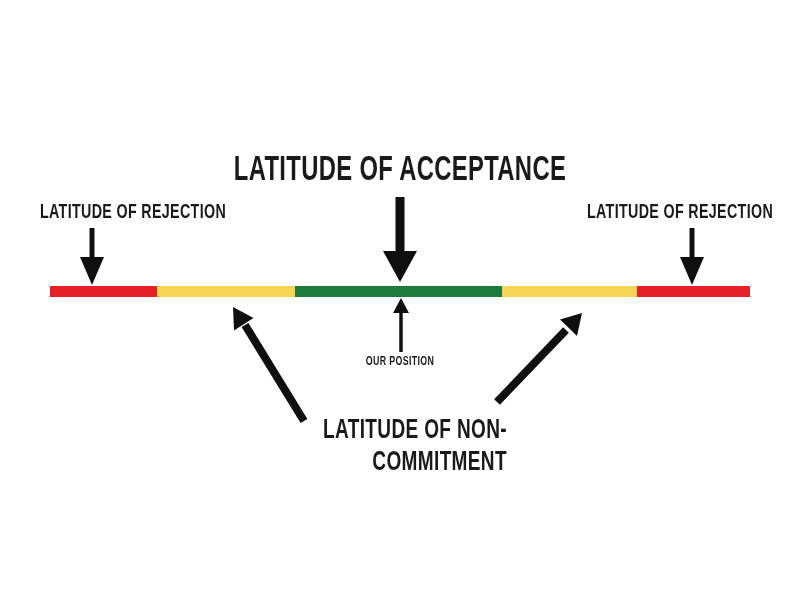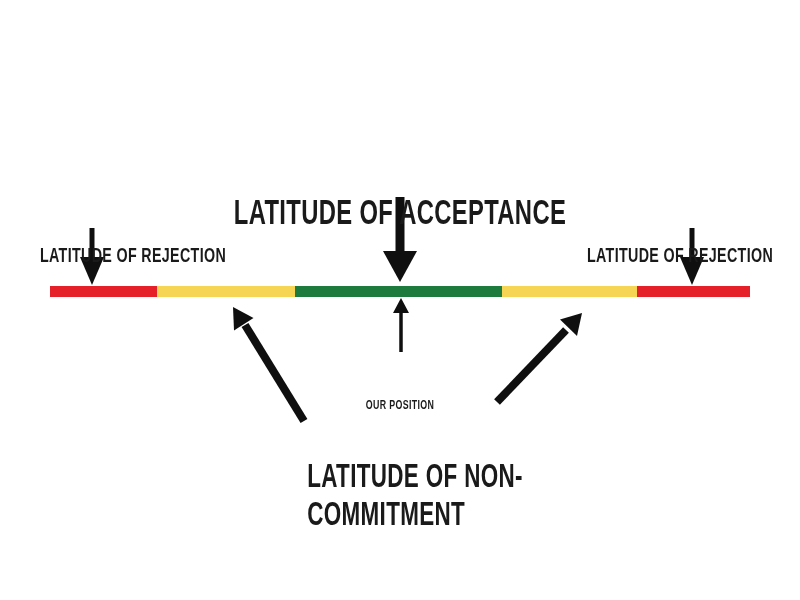--- a/index.html
+++ b/index.html
@@ -17,36 +17,35 @@
   .canvas {
     position: relative;
     width: 800px; height: 600px;
     background: var(--background);
   }
   .label {
     position: absolute;
     color: var(--text);
     font-weight: 700;
     white-space: nowrap;
-    text-align: left;
+    text-align: right;
     transform: translateX(-50%);
     line-height: 1.1;
-    margin-top: 44px;
   }
   .cond {
     display: inline-block;
     transform: scaleX(0.68);
     transform-origin: 50% 50%;
     letter-spacing: 0.5px;
   }
   .title-label     { left: 400px; top: 149px; font-size: 35px; }
   .rej-left-label  { left: 133px; top: 199px; font-size: 21px; }
   .rej-right-label { left: 680px; top: 199px; font-size: 21px; }
   .pos-label       { left: 400px; top: 354px; font-size: 13px; }
-  .noncommit-label { left: 415px; top: 413px; font-size: 33px; line-height: 1.16; }
+  .noncommit-label { left: 415px; top: 413px; font-size: 28px; line-height: 1.16; }
   .noncommit-label .cond { white-space: pre-line; }
 
   .latitude-bar {
     position: absolute;
     left: 50px; top: 286px;
     width: 700px; height: 11px;
     display: flex;
   }
   .latitude-bar .seg { height: 100%; }
 

